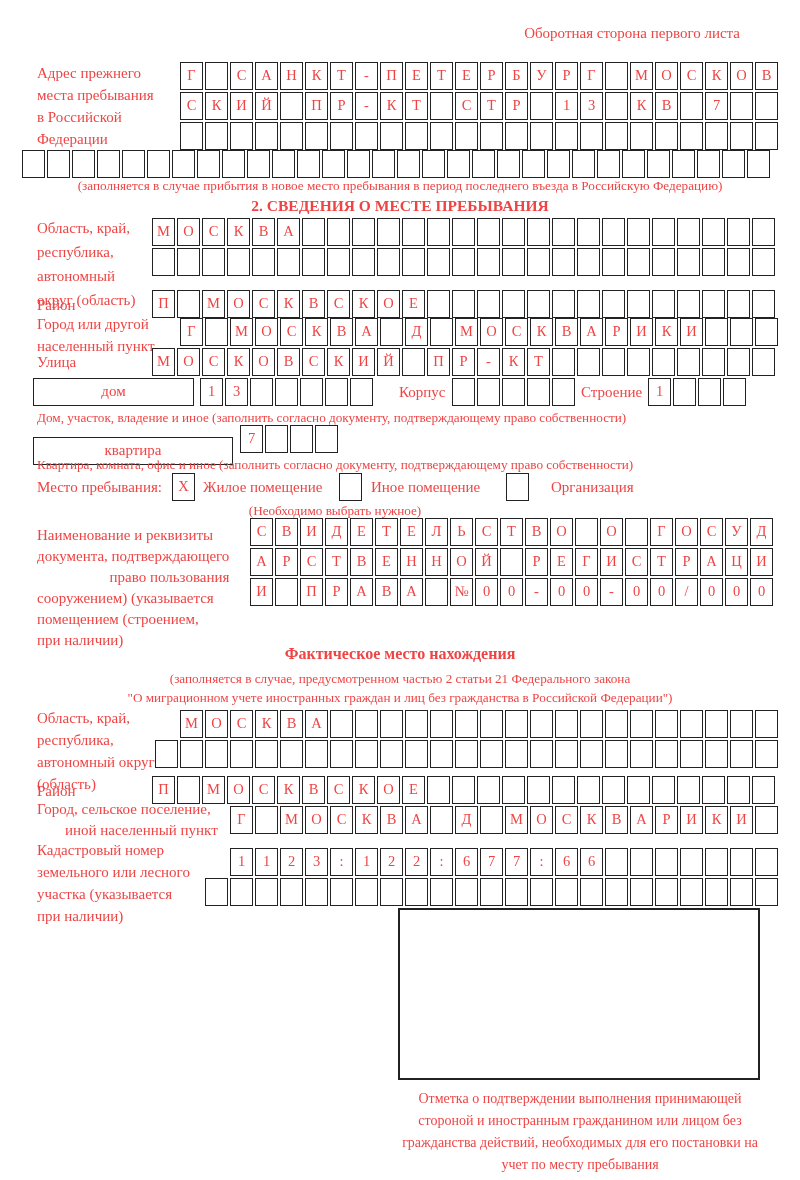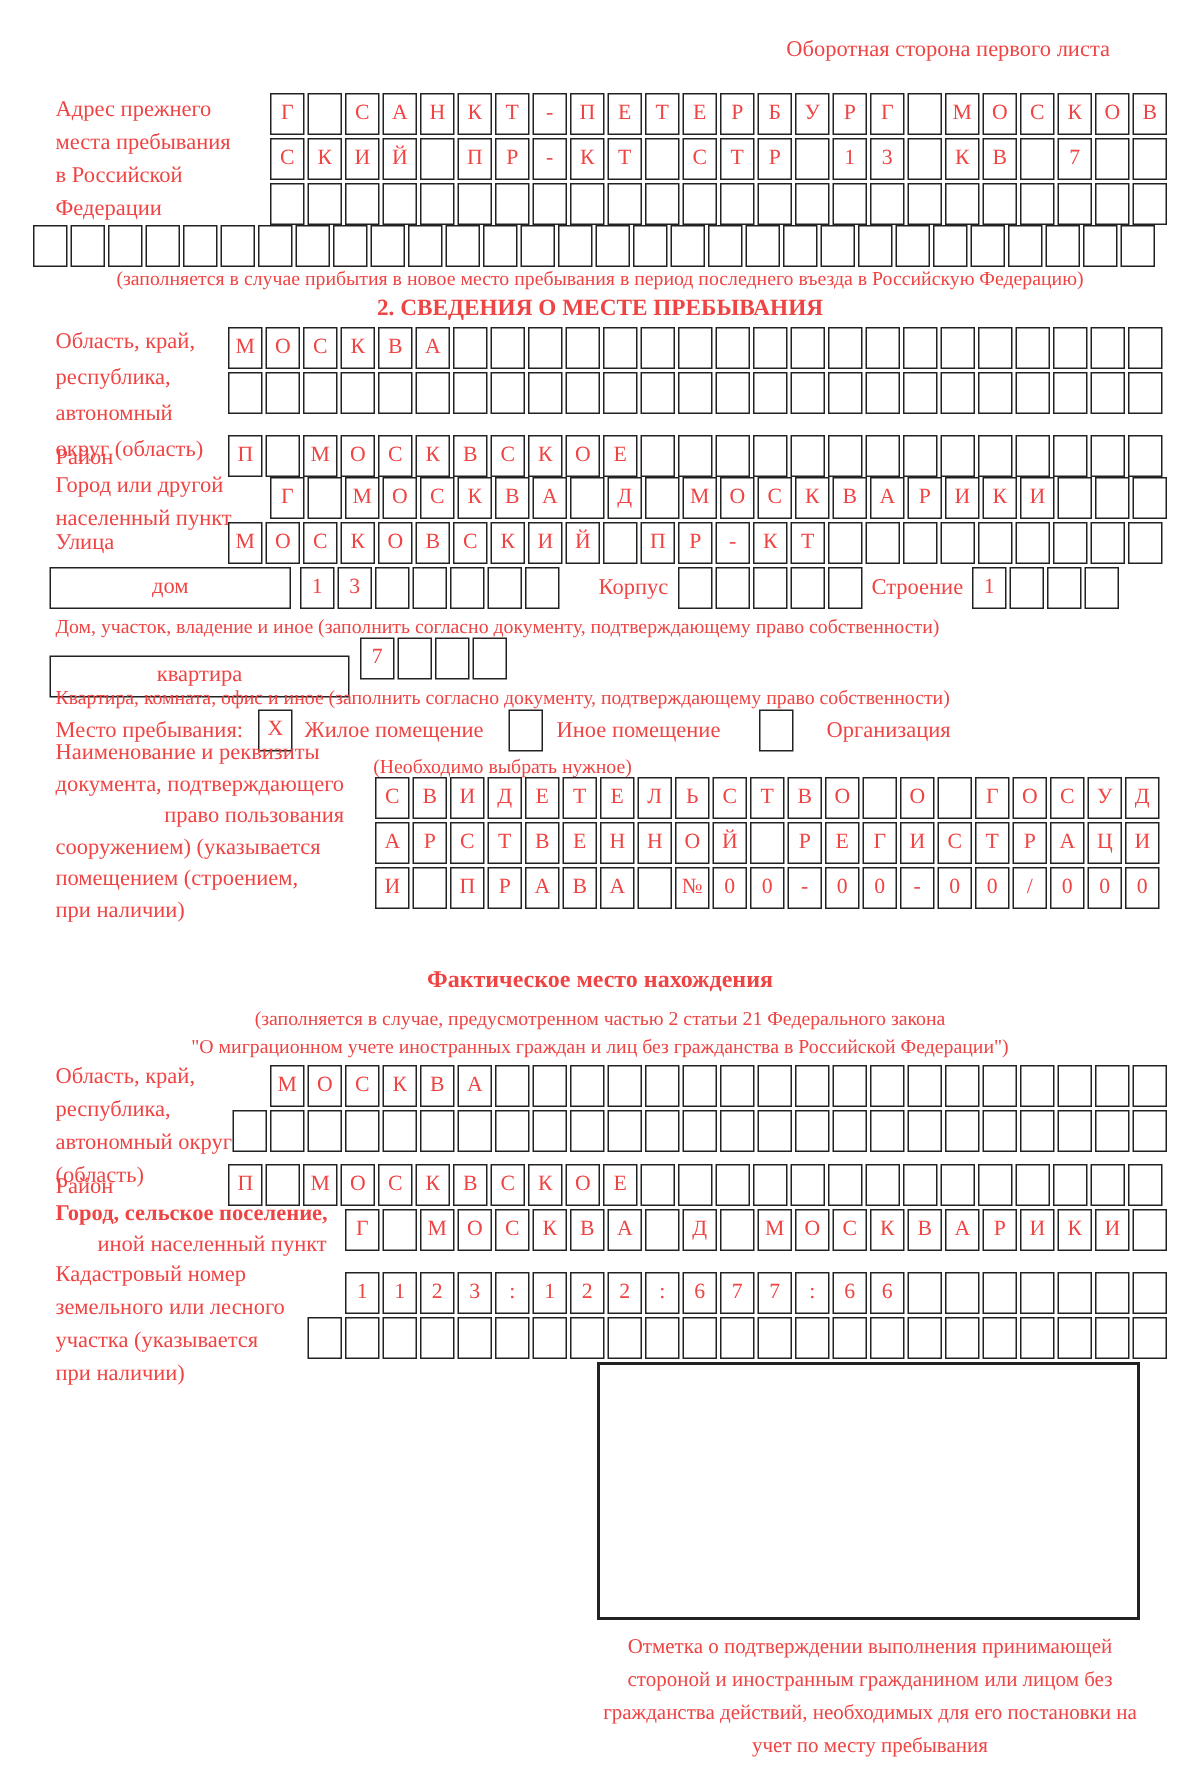--- a/index.html
+++ b/index.html
@@ -337,21 +337,21 @@
 
   <div class="pos lbl" style="left:37px;top:476px;">Место пребывания:</div>
   <span class="pos cell" style="left:172px;top:473px;">X</span>
   <div class="pos lbl" style="left:203px;top:476px;">Жилое помещение</div>
   <span class="pos cell" style="left:339px;top:473px;"></span>
   <div class="pos lbl" style="left:371px;top:476px;">Иное помещение</div>
   <span class="pos cell" style="left:506px;top:473px;"></span>
   <div class="pos lbl" style="left:551px;top:476px;">Организация</div>
   <div class="pos lbl-sm" style="left:210px;top:501px;width:250px;text-align:center;">(Необходимо выбрать нужное)</div>
 
-  <div class="pos" style="left:37px;top:492px;">
+  <div class="pos" style="left:37px;top:525px;">
     <div class="lbl" style="line-height:21px;">Наименование и реквизиты</div>
     <div class="lbl" style="line-height:21px;">документа, подтверждающего</div>
     <div class="lbl" style="line-height:21px;text-align:right;">право пользования</div>
     <div class="lbl" style="line-height:21px;">сооружением) (указывается</div>
     <div class="lbl" style="line-height:21px;">помещением (строением,</div>
     <div class="lbl" style="line-height:21px;">при наличии)</div>
   </div>
   <div class="pos cells" style="left:250px;top:518px;">
       <span class="cell">С</span>
       <span class="cell">В</span>
@@ -509,21 +509,21 @@
       <span class="cell"></span>
       <span class="cell"></span>
       <span class="cell"></span>
       <span class="cell"></span>
       <span class="cell"></span>
       <span class="cell"></span>
       <span class="cell"></span>
     </div>
 
   <div class="pos" style="left:37px;top:799px;">
-    <div class="lbl" style="line-height:21px;font-weight:bold;">Город, сельское поселение,</div>
+    <div class="lbl" style="line-height:21px;">Город, сельское поселение,</div>
     <div class="lbl" style="line-height:21px;margin-left:28px;">иной населенный пункт</div>
   </div>
   <div class="pos cells" style="left:230px;top:806px;">
       <span class="cell">Г</span>
       <span class="cell"></span>
       <span class="cell">М</span>
       <span class="cell">О</span>
       <span class="cell">С</span>
       <span class="cell">К</span>
       <span class="cell">В</span>

